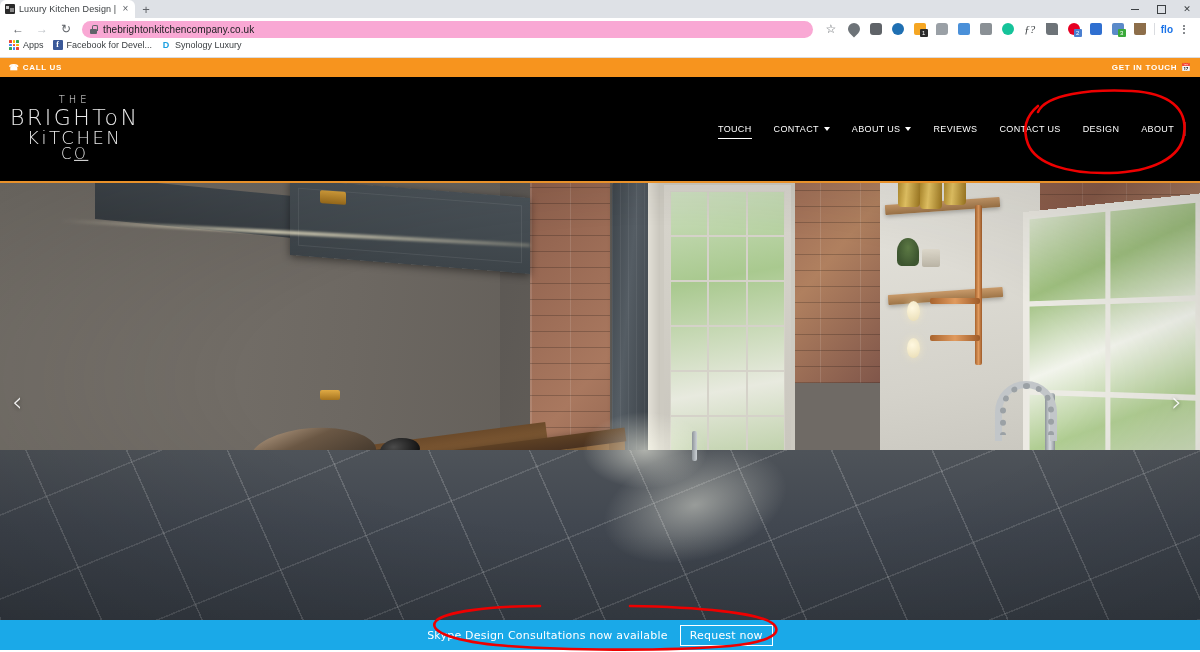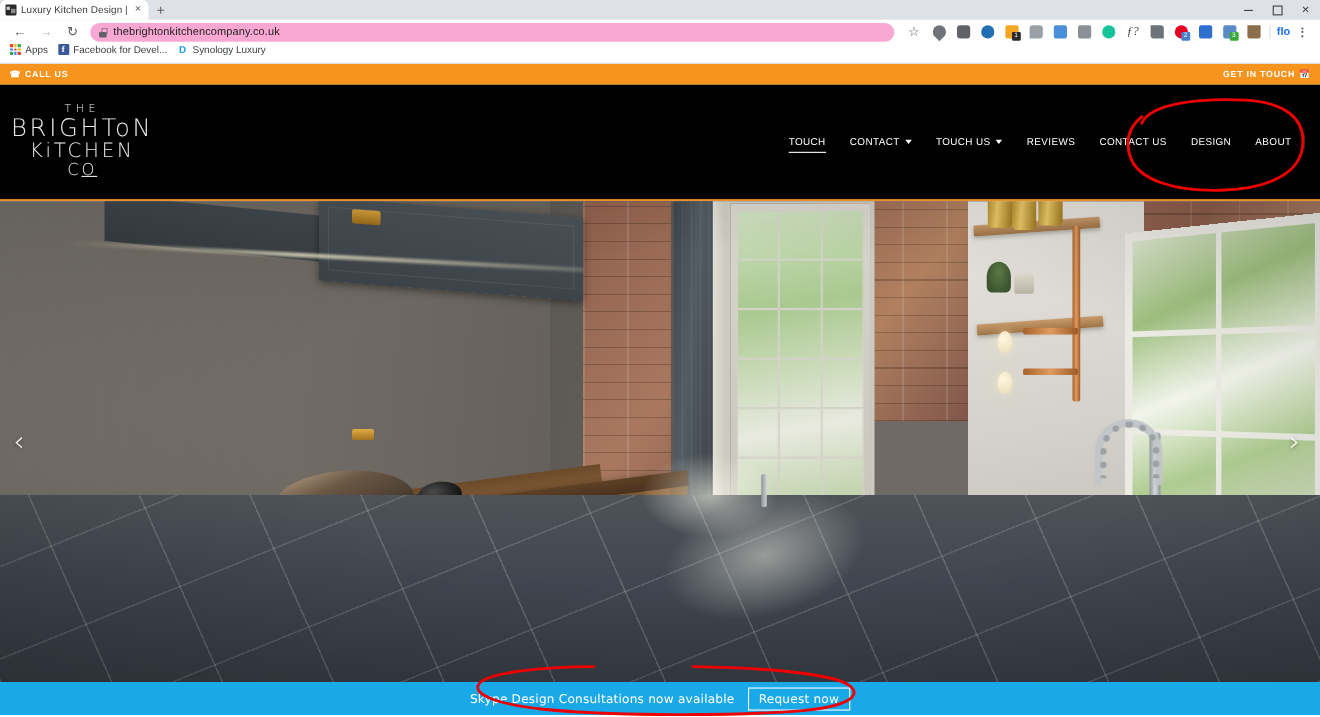--- a/index.html
+++ b/index.html
@@ -700,21 +700,21 @@
 
       <nav class="nav">
         <div class="nav-item active">
           <span>TOUCH</span>
         </div>
         <div class="nav-item">
           <span>CONTACT</span>
           <span class="caret"></span>
         </div>
         <div class="nav-item">
-          <span>TOUCH US</span>
+          <span>ABOUT US</span>
           <span class="caret"></span>
         </div>
         <div class="nav-item">
           <span>REVIEWS</span>
         </div>
         <div class="nav-item">
           <span>CONTACT US</span>
         </div>
         <div class="nav-item">
           <span>DESIGN</span>

